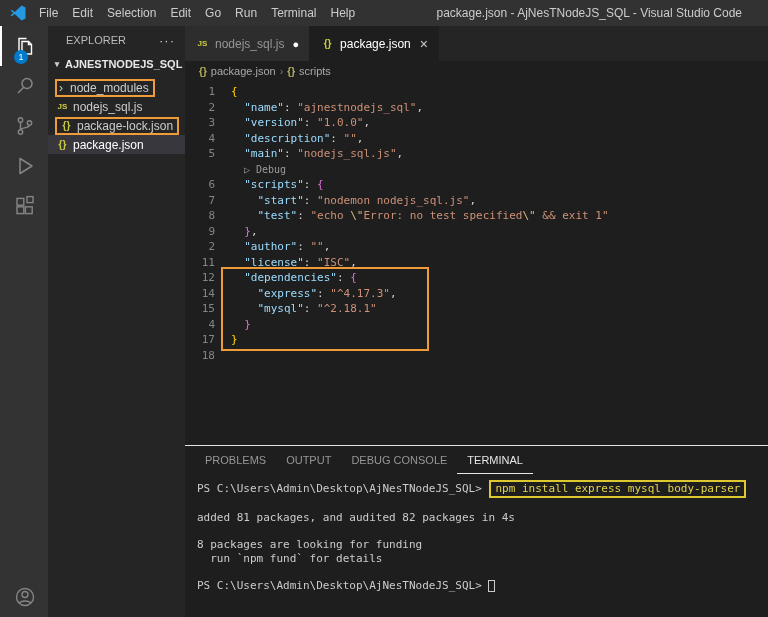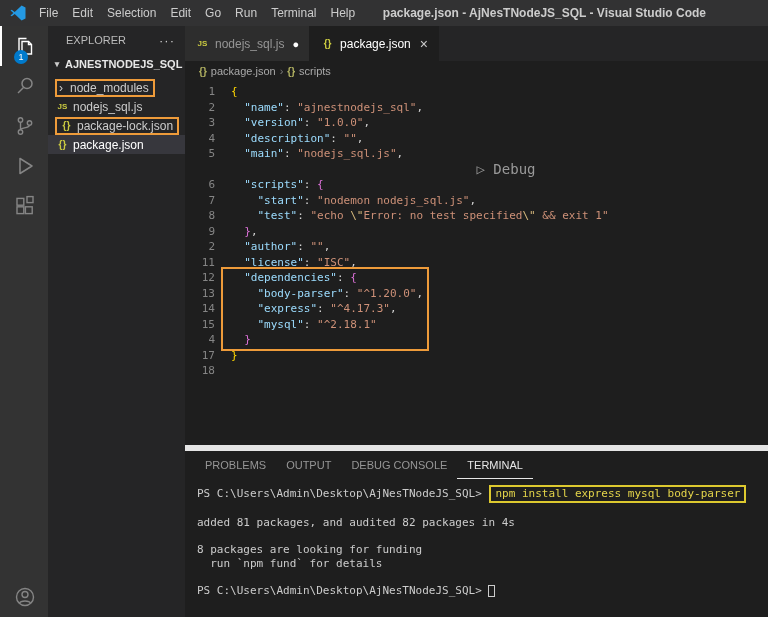--- a/index.html
+++ b/index.html
@@ -6,21 +6,21 @@
   html,body { width:768px; height:617px; overflow:hidden; background:#1e1e1e;
     font-family:"Liberation Sans", sans-serif; }
   .window { width:768px; height:617px; display:flex; flex-direction:column; overflow:hidden; }
 
   
   .titlebar { flex:0 0 26px; background:#323233; display:flex; align-items:center;
     color:#cccccc; font-size:12px; white-space:nowrap; }
   .logo { display:flex; align-items:center; margin:0 6px 0 10px; }
   .menubar { display:flex; }
   .menu-item { padding:0 7px; cursor:default; }
-  .window-title { margin-left:auto; margin-right:62px; color:#cccccc; font-size:12px;font-weight:bold; }
+  .window-title { margin-left:auto; margin-right:26px; color:#cccccc; font-size:12px; }
 
   .main { flex:1; display:flex; min-height:0; }
 
   
   .activitybar { flex:0 0 48px; background:#333333; display:flex; flex-direction:column; }
   .ab-item { height:40px; display:flex; align-items:center; justify-content:center;
     color:#858585; position:relative; border-left:2px solid transparent; }
   .ab-item.active { color:#ffffff; border-left-color:#ffffff; }
   .ab-item svg { width:24px; height:24px; }
   .ab-spacer { flex:1; }
@@ -61,32 +61,32 @@
   .breadcrumb { flex:0 0 20px; display:flex; align-items:center; gap:4px;
     font-size:11px; color:#a9a9a9; padding-left:14px; }
   .bc-icon { color:#b3b362; font-weight:bold; font-size:10px; }
   .bc-sep { color:#7a7a7a; }
 
   .code-area { flex:1; position:relative; overflow:hidden; padding-top:3px;
     font-family:"DejaVu Sans Mono", monospace; font-size:11px; line-height:15.5px; }
   .code-row { display:flex; height:15.5px; }
   .gutter { flex:0 0 30px; text-align:right; color:#858585; }
   .line-content { padding-left:16px; white-space:pre; }
-  .lens-row { height:15.5px; padding-left:59px; color:#999999; font-size:14px; cursor:pointer;text-align:center; }
+  .lens-row { height:15.5px; padding-left:59px; color:#999999; font-size:10px; cursor:pointer; }
   .tok-k { color:var(--syntax-key); }
   .tok-s { color:var(--syntax-string); }
   .tok-e { color:var(--syntax-escape); }
   .tok-p { color:var(--syntax-punctuation); }
   .tok-b1 { color:var(--syntax-bracket-outer); }
   .tok-b2 { color:var(--syntax-bracket-inner); }
   .dep-box { position:absolute; left:36px; width:208px;
     border:2px solid var(--annotation-orange); pointer-events:none; }
 
   
-  .panel { flex:0 0 172px; border-top:6px solid #e5e5e5; display:flex; flex-direction:column;
+  .panel { flex:0 0 172px; border-top:1px solid #e5e5e5; display:flex; flex-direction:column;
     background:#1e1e1e; }
   .panel-tabs { flex:0 0 28px; display:flex; align-items:stretch; padding-left:10px; }
   .ptab { font-size:11px; color:#969696; padding:0 10px; display:flex; align-items:center;
     border-bottom:1px solid transparent; cursor:pointer; }
   .ptab.active { color:#e7e7e7; border-bottom-color:#e7e7e7; }
   .terminal { flex:1; padding:6px 10px 0 12px; overflow:hidden; color:#cccccc;
     font-family:"DejaVu Sans Mono", monospace; font-size:11px; line-height:13.5px; }
   .trow { min-height:13.5px; white-space:pre; }
   .tok-t { color:#cccccc; }
   .tok-g { color:var(--terminal-green); }
@@ -270,24 +270,20 @@
           </div>
           <div class="code-row">
             <span class="gutter">11</span>
             <span class="line-content"><span>  </span><span class="tok-k">"license"</span><span class="tok-p">: </span><span class="tok-s">"ISC"</span><span class="tok-p">,</span></span>
           </div>
           <div class="code-row">
             <span class="gutter">12</span>
             <span class="line-content"><span>  </span><span class="tok-k">"dependencies"</span><span class="tok-p">: </span><span class="tok-b2">{</span></span>
           </div>
           <div class="code-row">
-            <span class="gutter">13</span>
-            <span class="line-content"><span>    </span><span class="tok-k">"body-parser"</span><span class="tok-p">: </span><span class="tok-s">"^1.20.0"</span><span class="tok-p">,</span></span>
-          </div>
-          <div class="code-row">
             <span class="gutter">14</span>
             <span class="line-content"><span>    </span><span class="tok-k">"express"</span><span class="tok-p">: </span><span class="tok-s">"^4.17.3"</span><span class="tok-p">,</span></span>
           </div>
           <div class="code-row">
             <span class="gutter">15</span>
             <span class="line-content"><span>    </span><span class="tok-k">"mysql"</span><span class="tok-p">: </span><span class="tok-s">"^2.18.1"</span></span>
           </div>
           <div class="code-row">
             <span class="gutter">4</span>
             <span class="line-content"><span>  </span><span class="tok-b2">}</span></span>

